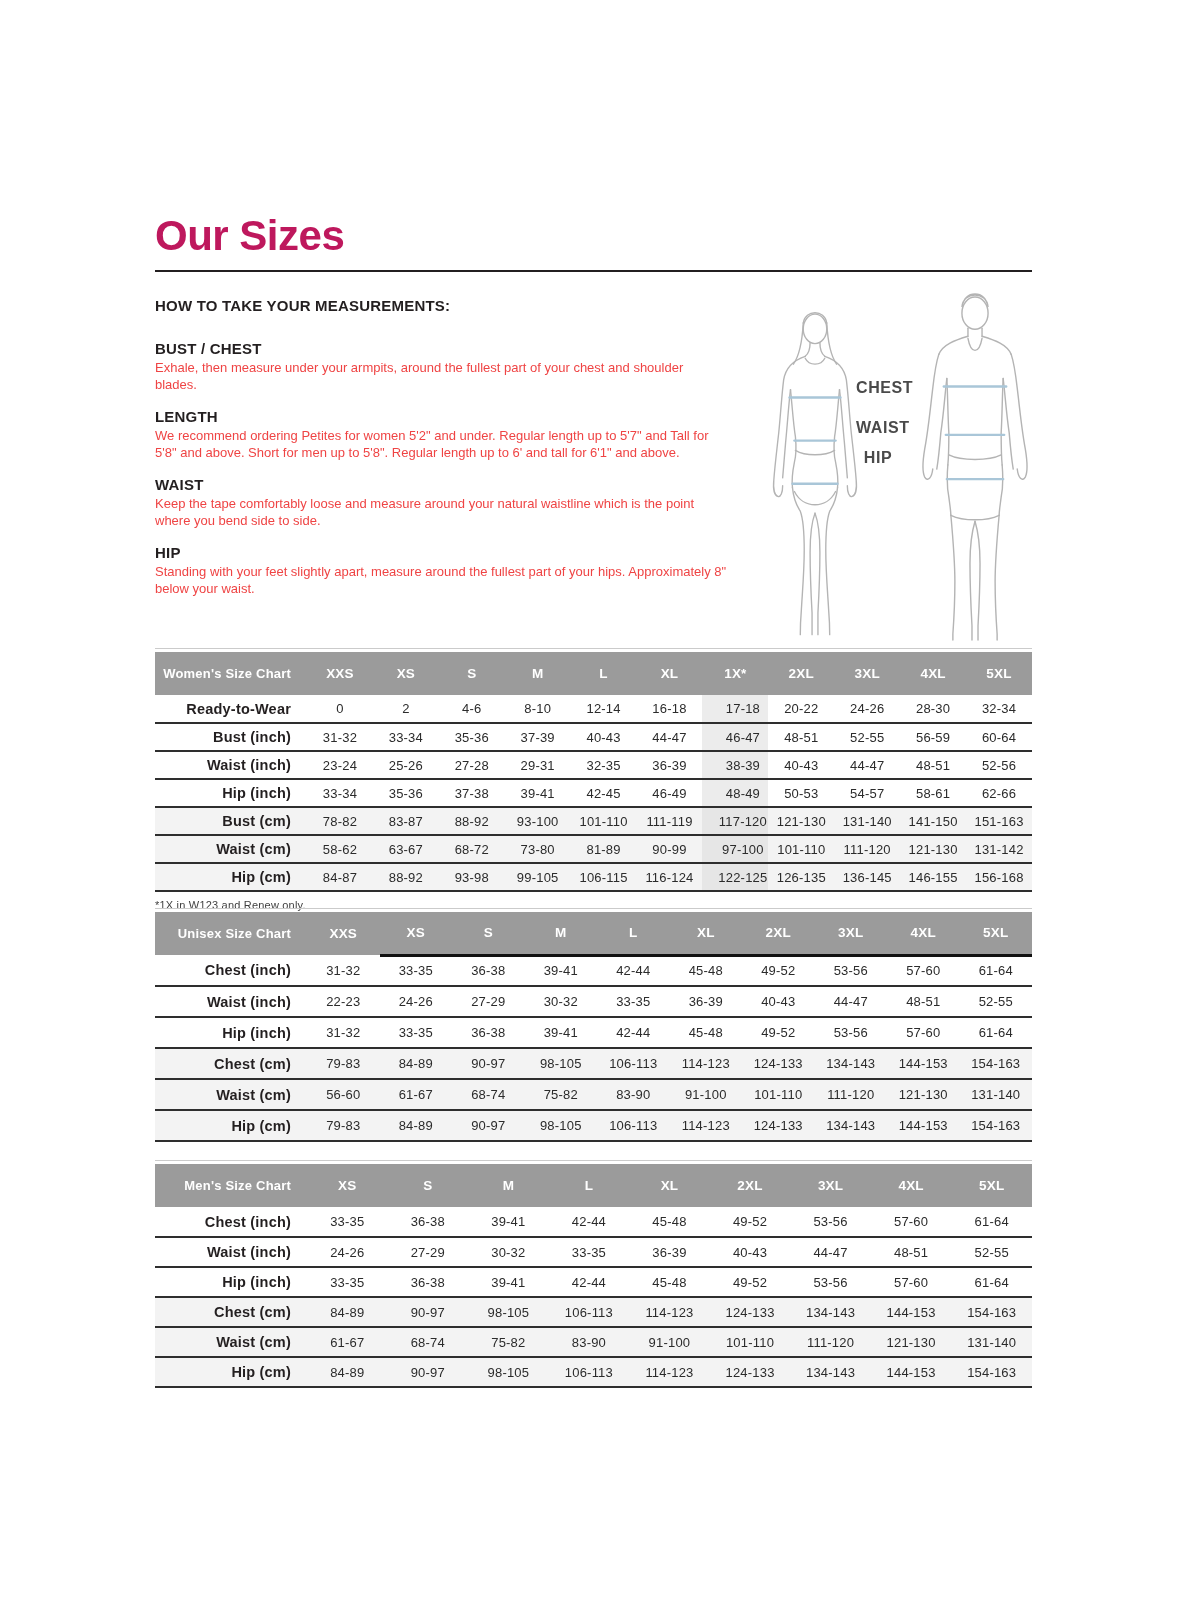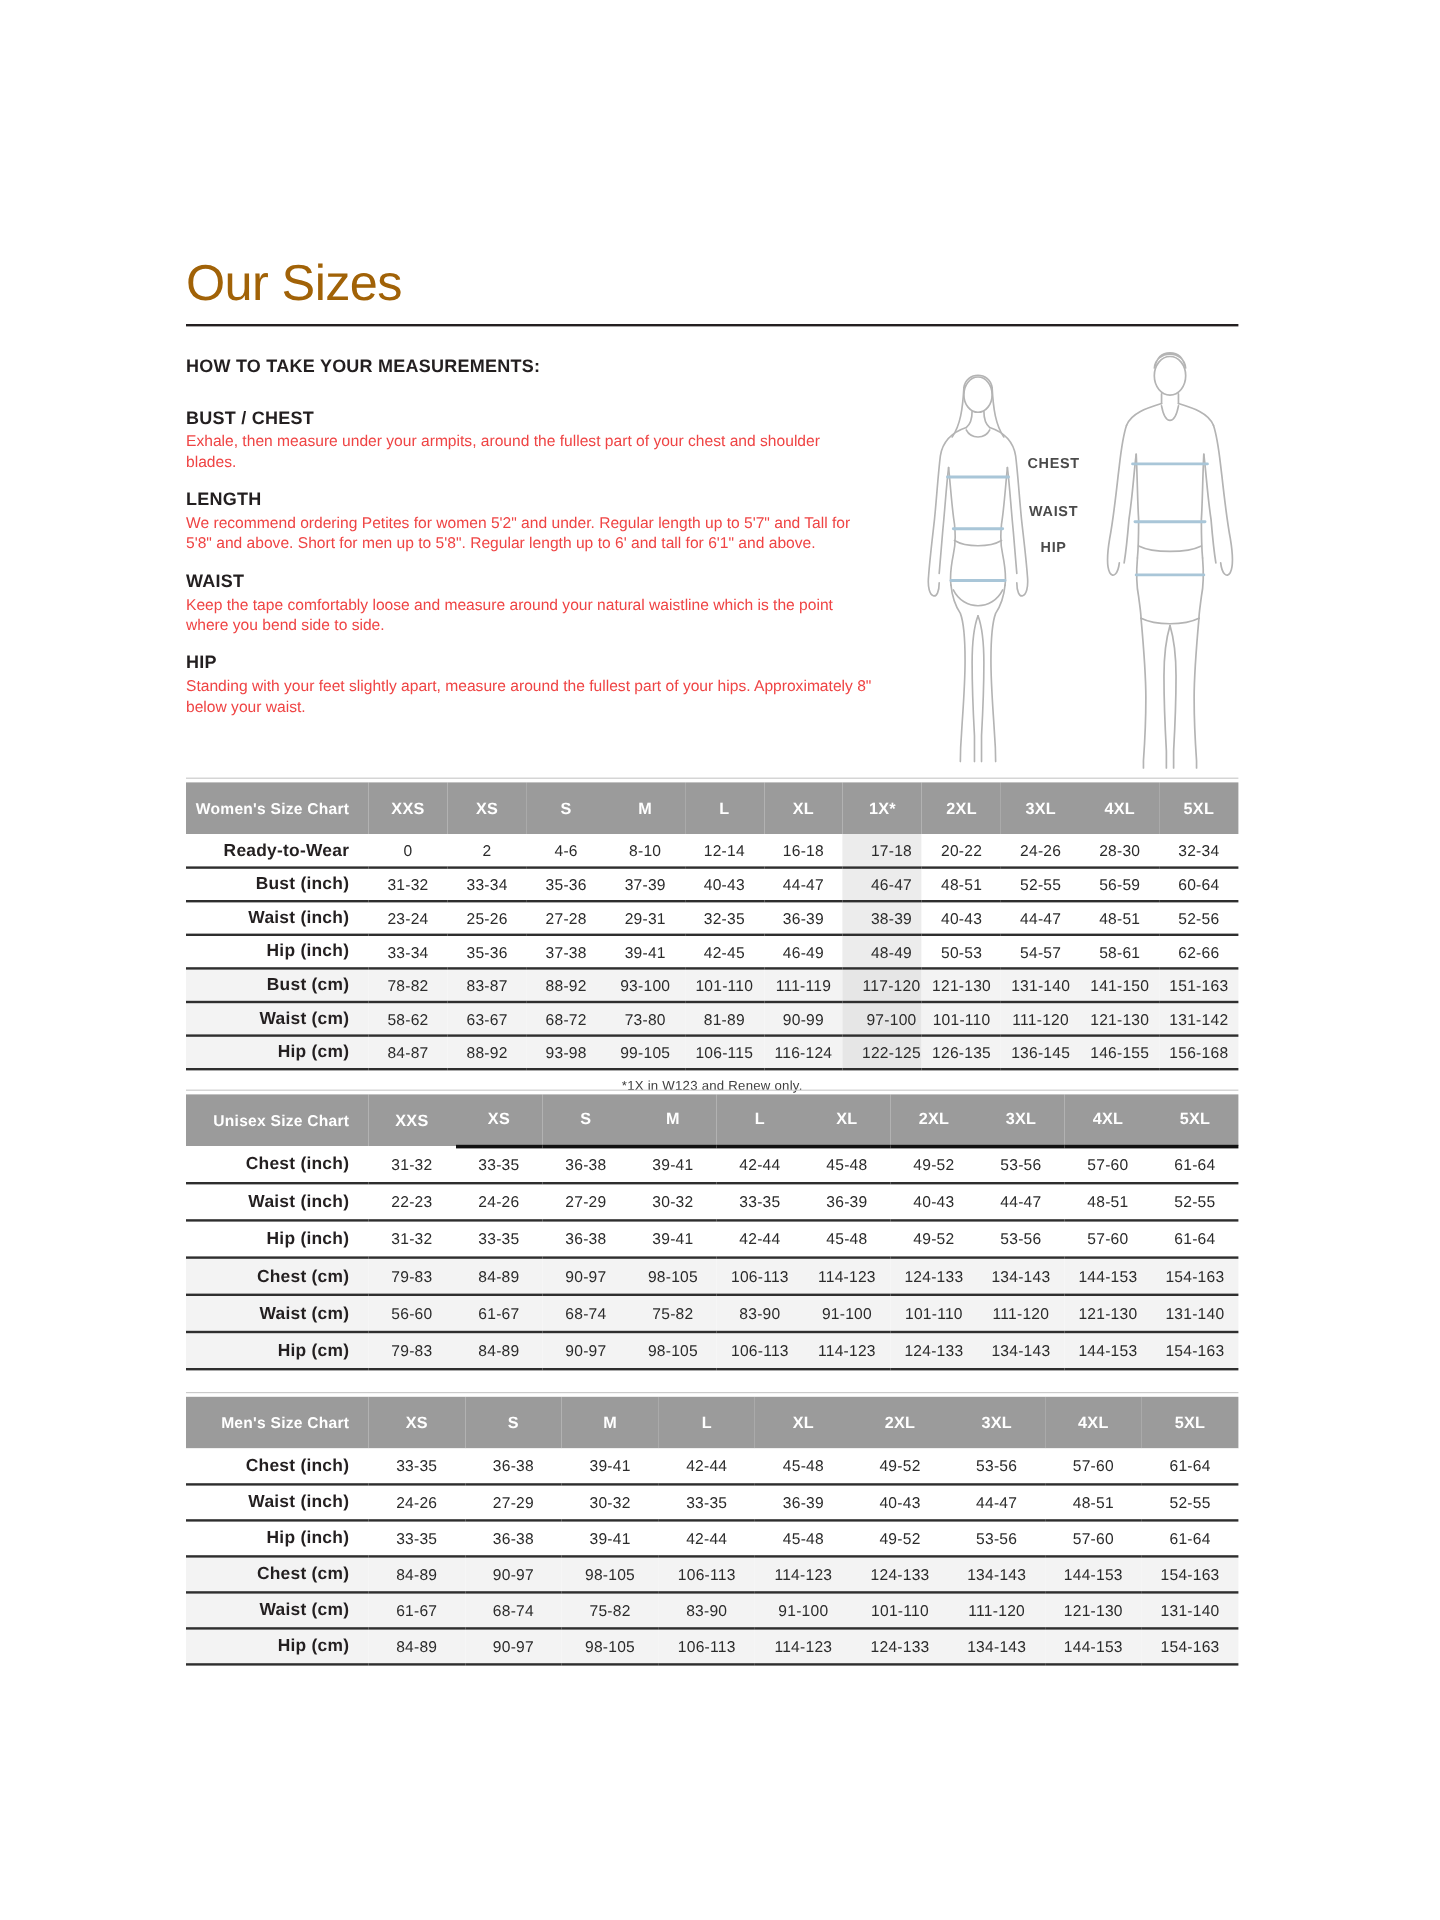--- a/index.html
+++ b/index.html
@@ -1,32 +1,32 @@
 <!DOCTYPE html>
 <html><head>
 <meta charset="utf-8">
 <style>
   * { margin:0; padding:0; box-sizing:border-box; }
   html,body { background:#ffffff; }
   body { font-family:"Liberation Sans", sans-serif; color:#231f20; }
   .page { position:relative; width:1200px; height:1600px; background:#fff; overflow:hidden; }
 
-  .page-title { position:absolute; left:155px; top:212px; font-size:42px; font-weight:400; letter-spacing:-0.5px; color:#a16207; }
+  .page-title { position:absolute; left:155px; top:212px; font-size:42px; font-weight:700; letter-spacing:-0.5px; color:#be185d; }
   .title-rule { position:absolute; left:155px; top:270px; width:877px; height:2px; background:#231f20; }
 
   .copy { position:absolute; left:155px; top:297px; width:572px; }
   .how-heading { font-size:15px; font-weight:700; letter-spacing:0.2px; margin-bottom:26px; }
   .m-section { margin-bottom:15px; }
   .m-section h3 { font-size:15px; font-weight:700; letter-spacing:0.2px; margin-bottom:3px; }
   .m-section p { font-size:13px; line-height:1.27; color:#ef4444; }
 
   .figs { position:absolute; left:748px; top:283px; width:300px; height:360px; }
   .fig-female { position:absolute; left:18px; top:17px; width:98px; height:340px; }
   .fig-male { position:absolute; left:162px; top:3px; width:130px; height:356px; }
-  .fig-label { position:absolute; font-size:12px; font-weight:700; letter-spacing:0.6px; color:#4a4a4a; width:44px; text-align:center; }
+  .fig-label { position:absolute; font-size:16px; font-weight:700; letter-spacing:0.6px; color:#4a4a4a; width:44px; text-align:center; }
   .lbl-chest { left:108px; top:96px; }
   .lbl-waist { left:108px; top:136px; }
   .lbl-hip   { left:108px; top:166px; }
 
   .tbl-wrap { position:absolute; left:155px; width:877px; border-top:1px solid #cbcbcb; padding-top:3px; }
   .wrap-women  { top:648px; }
   .wrap-unisex { top:908px; }
   .wrap-men    { top:1160px; }
 
   table.size-table { width:877px; border-collapse:collapse; table-layout:fixed; }
@@ -35,21 +35,21 @@
   table.size-table th.uline { border-bottom:3px solid #111111; }
   table.size-table td { border-bottom:2px solid #2e2e2e; text-align:center; font-size:13px; letter-spacing:0.2px; color:#2b2b2b; background:#ffffff; }
   .t-women td  { height:28px; }
   .t-unisex td { height:31px; }
   .t-men td    { height:30px; }
   table.size-table td.row-label { text-align:right; padding-right:16px; font-weight:700; font-size:14.5px; color:#231f20; }
   table.size-table tr.shaded td { background:#f3f3f3; }
   table.size-table td.hl { background:#ececec;padding-left:15px; }
   table.size-table tr.shaded td.hl { background:#e6e6e6; }
 
-  .footnote { text-align:center; font-size:11px; color:#3f3f3f; margin-top:7px; letter-spacing:0.2px; }
+  .footnote { text-align:left; font-size:11px; color:#3f3f3f; margin-top:7px; letter-spacing:0.2px; }
 
   svg .ln { fill:none; stroke:#b4b4b4; stroke-width:1.4; stroke-linecap:round; }
   svg .blue { fill:none; stroke:#a9c6d8; stroke-width:2.4; stroke-linecap:round; }
 </style>
 </head>
 <body>
 
 <div class="page">
 
   <h1 class="page-title">Our Sizes</h1>

